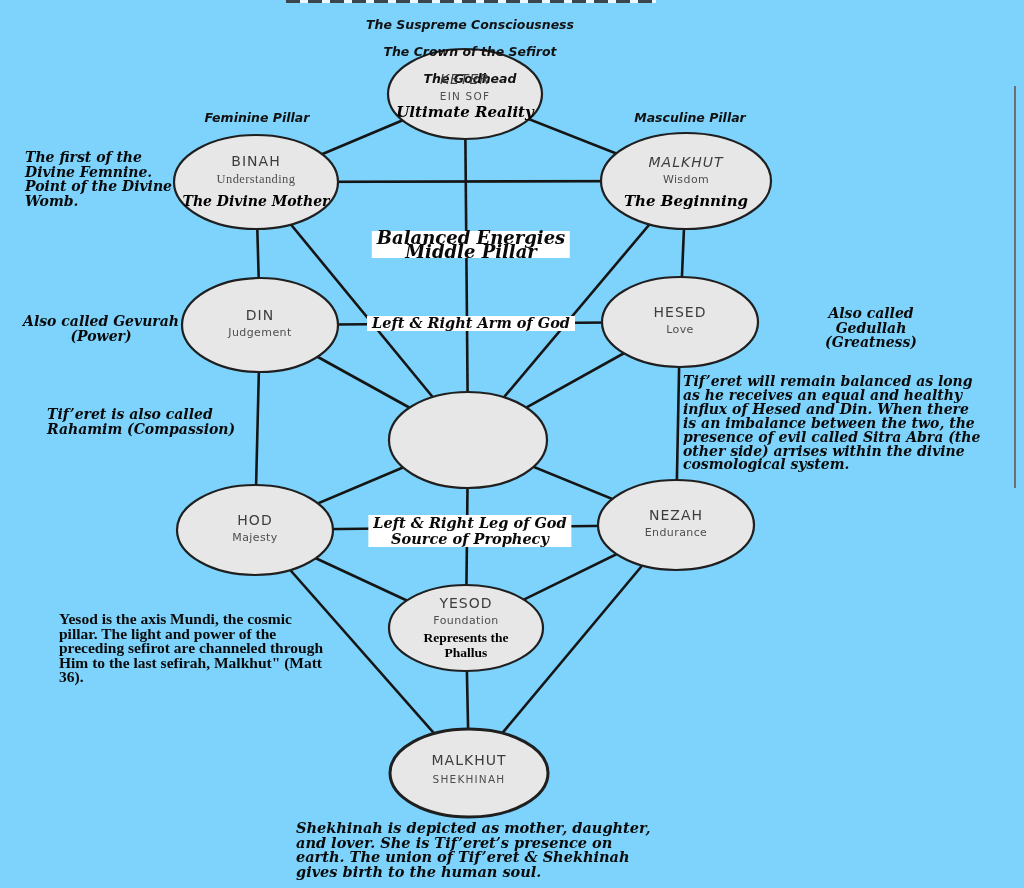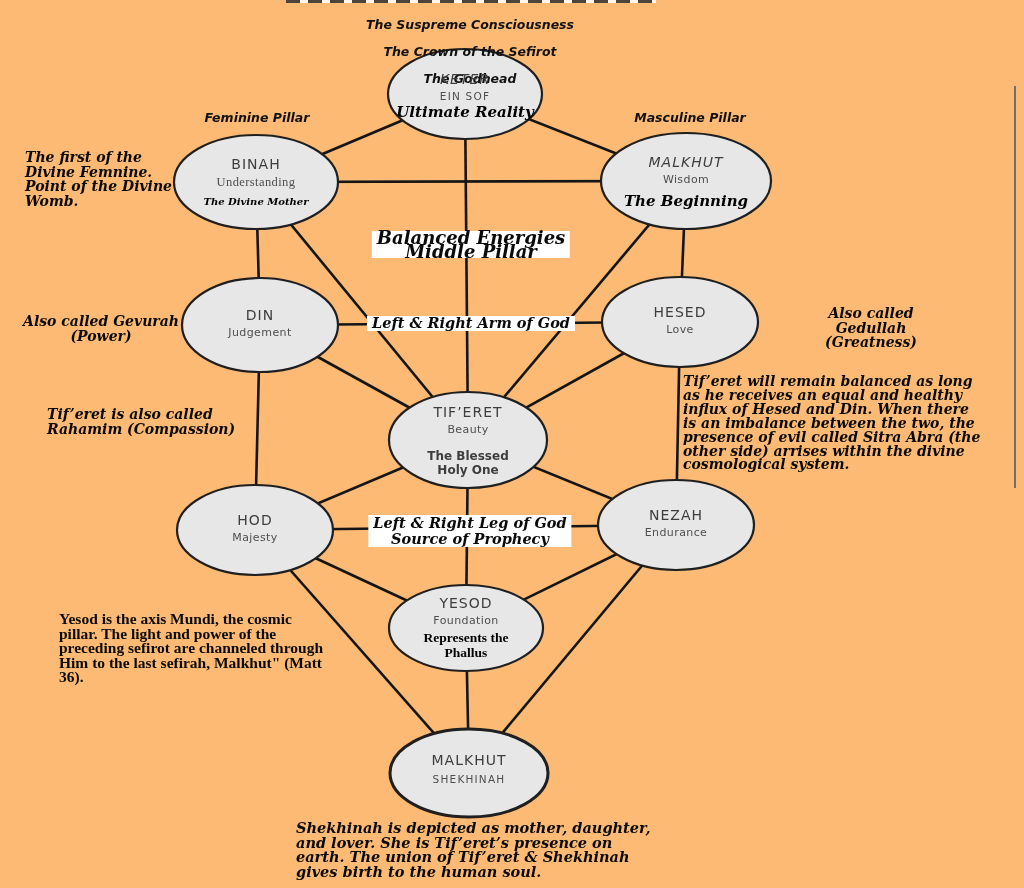--- a/index.html
+++ b/index.html
@@ -2,21 +2,21 @@
 <html><head>
 <meta charset="utf-8">
 <style>
   * { margin: 0; padding: 0; box-sizing: border-box; }
   html, body { background: #ffffff; }
   body { font-family: "DejaVu Sans", "Liberation Sans", sans-serif; }
   #canvas {
     position: relative;
     width: 1024px;
     height: 888px;
-    background: #fdba74;
+    background: #7dd3fc;
     overflow: hidden;
   }
   #tree-svg { position: absolute; left: 0; top: 0; z-index: 1; }
 
   
   .node-label {
     position: absolute;
     z-index: 3;
     transform: translate(-50%, -50%);
     text-align: center;
@@ -177,45 +177,39 @@
 
   <div class="node-label" style="left:465px; top:96px;">
     <span class="node-name italic">KETER</span>
     <span class="node-sub sub-caps">EIN SOF</span>
     <span class="node-epithet tight">Ultimate Reality</span>
   </div>
 
   <div class="node-label" style="left:256px; top:181px; width:180px;">
     <span class="node-name">BINAH</span>
     <span class="node-sub sub-serif">Understanding</span>
-    <span class="node-epithet" style="font-size:10px;">The Divine Mother</span>
+    <span class="node-epithet" style="font-size:14px;">The Divine Mother</span>
   </div>
 
   <div class="node-label" style="left:686px; top:182px;">
     <span class="node-name italic">MALKHUT</span>
     <span class="node-sub">Wisdom</span>
     <span class="node-epithet">The Beginning</span>
   </div>
 
   <div class="node-label" style="left:260px; top:323px;">
     <span class="node-name">DIN</span>
     <span class="node-sub">Judgement</span>
   </div>
 
   <div class="node-label" style="left:680px; top:320px;">
     <span class="node-name">HESED</span>
     <span class="node-sub">Love</span>
   </div>
 
-  <div class="node-label" style="left:468px; top:440px;">
-    <span class="node-name">TIF’ERET</span>
-    <span class="node-sub">Beauty</span>
-    <span class="node-epithet plain">The Blessed
-Holy One</span>
-  </div>
 
   <div class="node-label" style="left:255px; top:528px;">
     <span class="node-name">HOD</span>
     <span class="node-sub">Majesty</span>
   </div>
 
   <div class="node-label" style="left:676px; top:523px;">
     <span class="node-name">NEZAH</span>
     <span class="node-sub">Endurance</span>
   </div>

